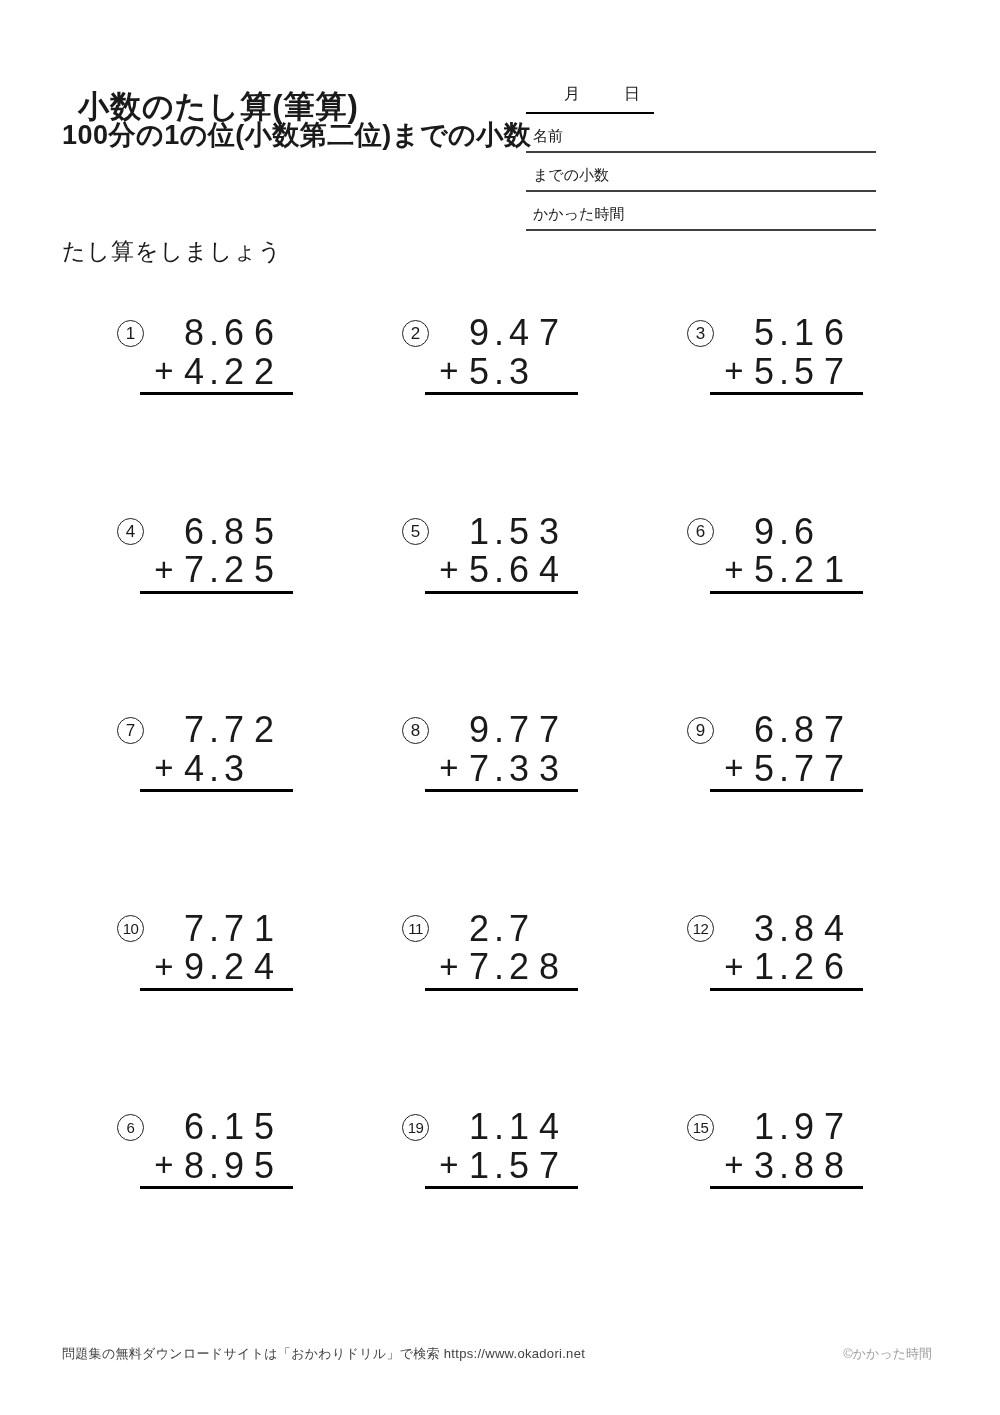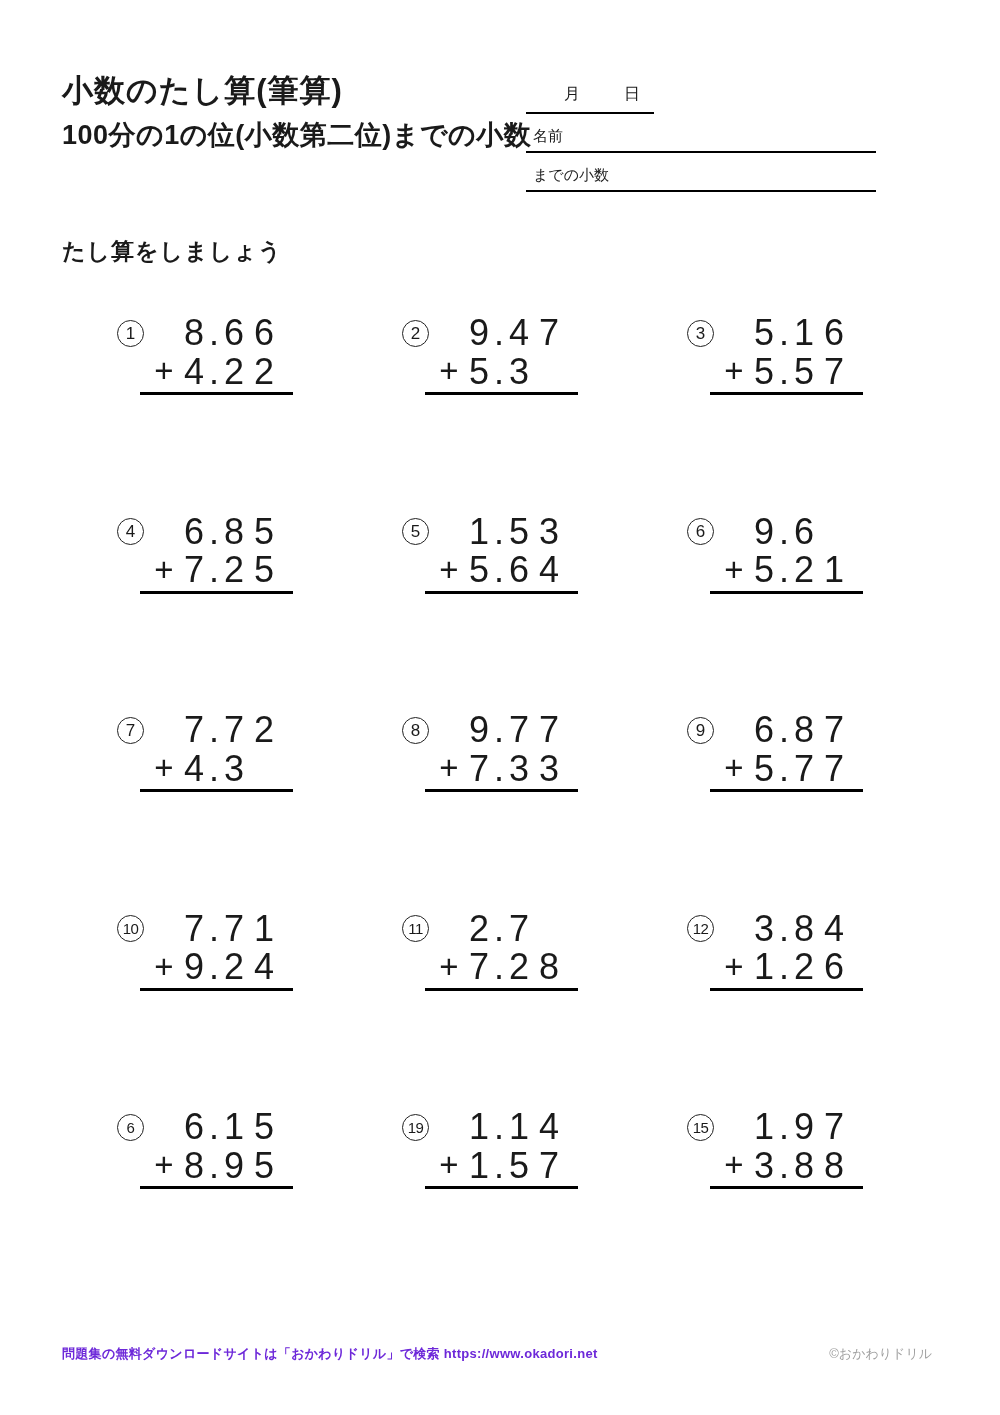--- a/index.html
+++ b/index.html
@@ -8,44 +8,44 @@
     width: 1000px; height: 1415px;
     background: #ffffff;
     color: #1a1a1a;
     font-family: "Liberation Sans", "DejaVu Sans", sans-serif;
     position: relative;
     overflow: hidden;
   }
 
   
   .title {
-    position: absolute; left: 62px; top: 70px; margin: 0;
+    position: absolute; left: 62px; top: 70px; margin: 16px;
     font-size: 31px; font-weight: 700; letter-spacing: 1px;
   }
   .subtitle {
     position: absolute; left: 62px; top: 117px;
     font-size: 27px; font-weight: 700; letter-spacing: 0.5px;
   }
   .instruction {
     position: absolute; left: 62px; top: 236px;
-    font-size: 23px; font-weight: 700; letter-spacing: 1px;
+    font-size: 23px; font-weight: 400; letter-spacing: 1px;
   }
 
   
   .form { position: absolute; left: 526px; top: 82px; width: 350px; }
   .date-row {
     width: 128px; height: 32px;
     border-bottom: 2px solid #000;
     display: flex; align-items: flex-end;
     padding: 0 0 7px 38px; gap: 44px;
     font-size: 16px;
   }
   .field {
     width: 350px; height: 39px;
-    border-bottom: 2px solid #000000;
+    border-bottom: 2px solid #404040;
     display: flex; align-items: flex-end;
     padding: 0 0 5px 7px;
     font-size: 15px;
   }
 
   
   .problems {
     position: absolute; left: 117px; top: 314px;
     display: grid;
     grid-template-columns: 285px 285px 285px;
@@ -74,21 +74,21 @@
   .ch.digit { width: 30px; }
   .ch.dot   { width: 10px; }
   .rule {
     margin-left: 23px; margin-top: 1px;
     width: 153px; height: 3px; background: #000;
   }
 
   
   .footer-left {
     position: absolute; left: 62px; top: 1345px;
-    font-size: 13px; color: #6d28d9; letter-spacing: 0.3px; font-weight: bold;
+    font-size: 13px; color: #404040; letter-spacing: 0.3px;
   }
   .footer-right {
     position: absolute; right: 68px; top: 1345px;
     font-size: 13px; color: #a0a0a0;
   }
 </style>
 </head>
 <body>
 
 <div>
@@ -101,20 +101,23 @@
     <div class="date-row">
       <span>月</span>
       <span>日</span>
     </div>
     <div class="field">
       <span>名前</span>
     </div>
     <div class="field">
       <span>までの小数</span>
     </div>
+    <div class="field">
+      <span>かかった時間</span>
+    </div>
   </div>
 
   <div class="problems">
       <div class="prob">
         <div class="line1">
           <span class="badge">1</span>
           <span class="operand">
             <span class="ch digit">8</span>
             <span class="ch dot">.</span>
             <span class="ch digit">6</span>
@@ -418,15 +421,15 @@
             <span class="ch dot">.</span>
             <span class="ch digit">8</span>
             <span class="ch digit">8</span>
           </span>
         </div>
         <div class="rule"></div>
       </div>
     </div>
 
   <div class="footer-left">問題集の無料ダウンロードサイトは「おかわりドリル」で検索  https://www.okadori.net</div>
-  <div class="footer-right">©おかわりドリル</div>
+  <div class="footer-right">©かかった時間</div>
 
 </div>
 
 </body></html>

